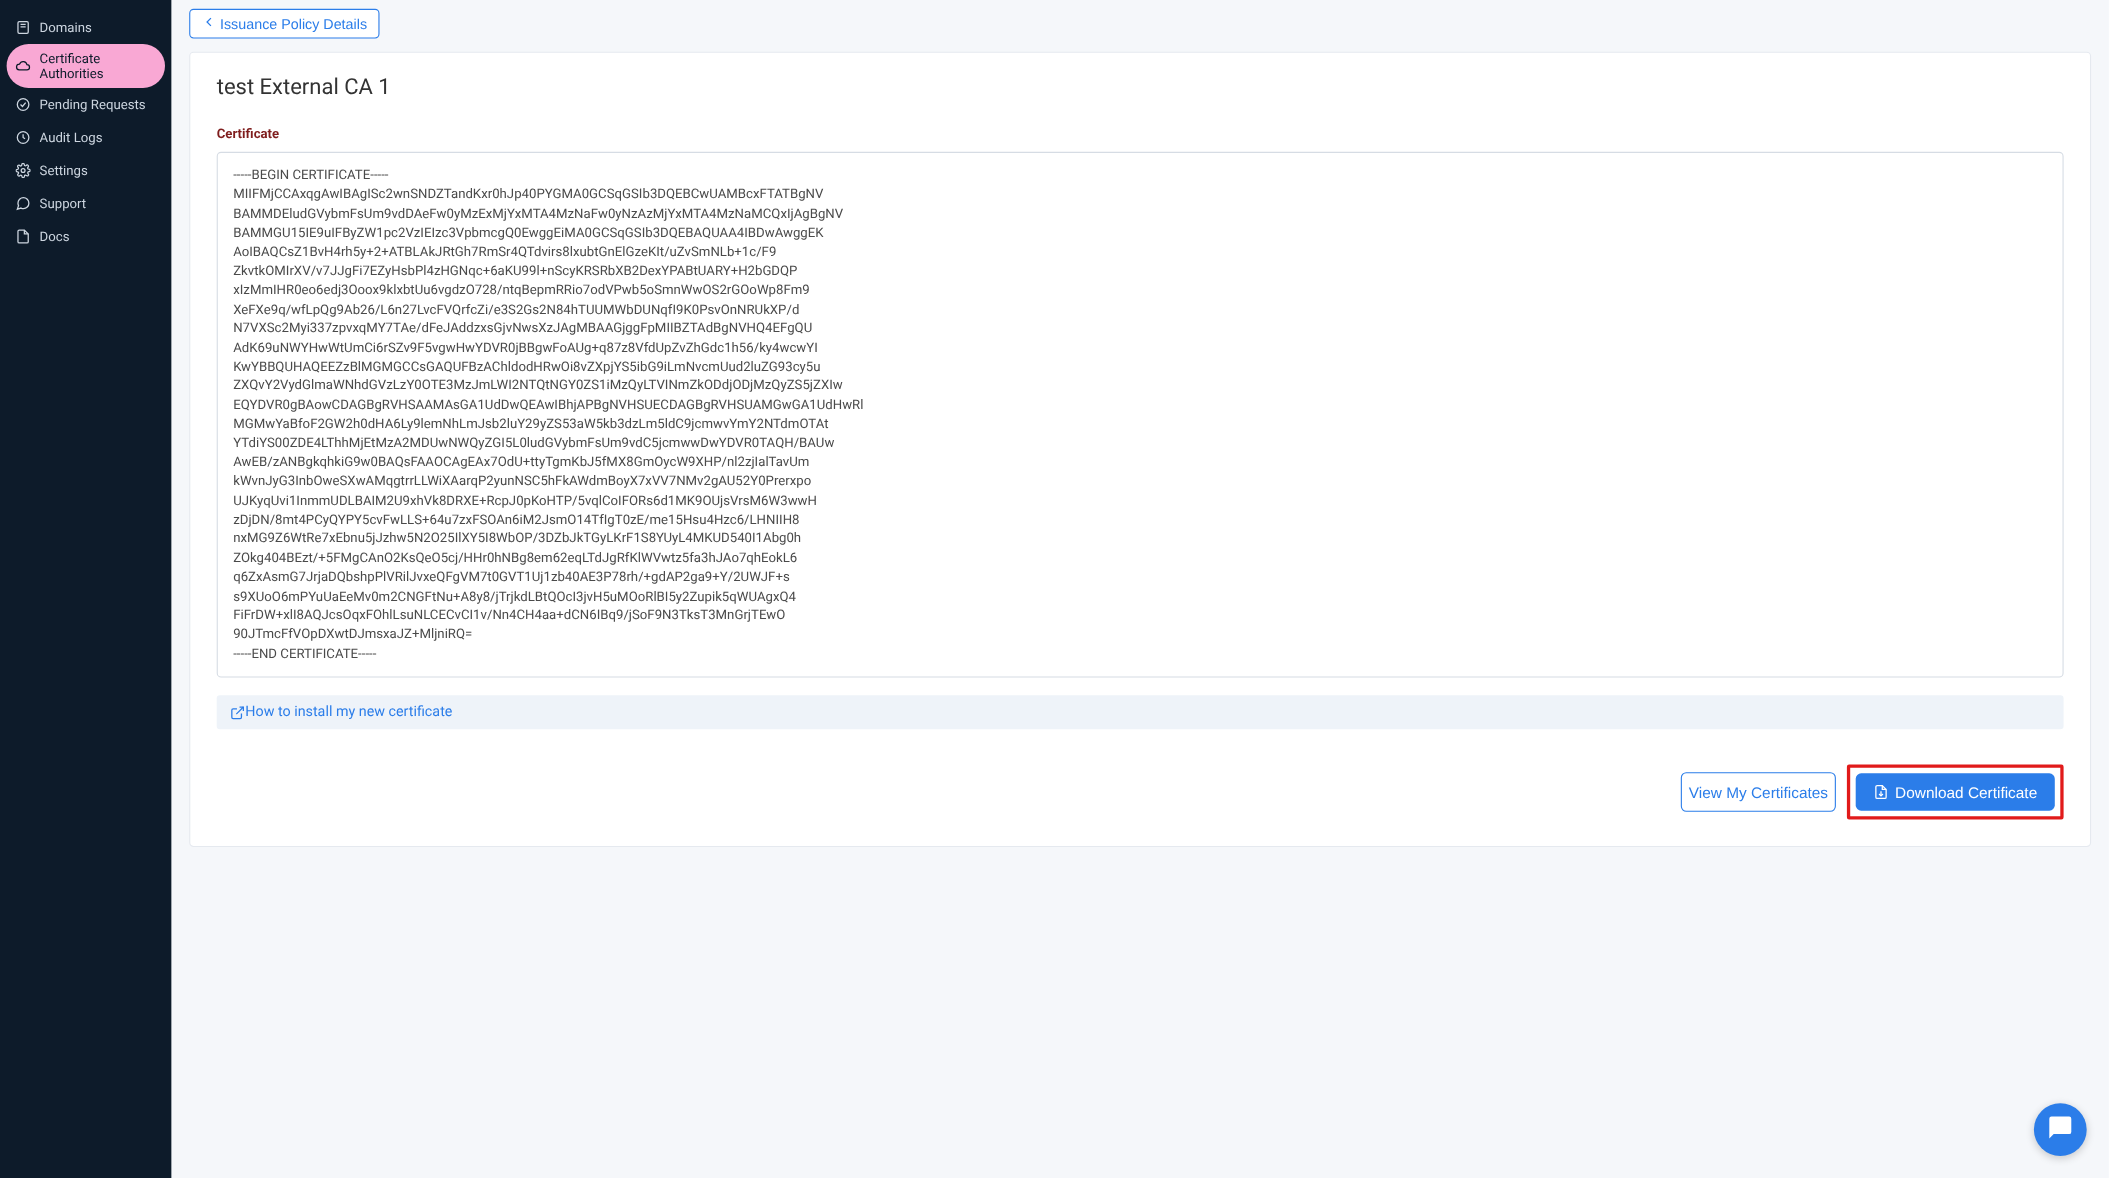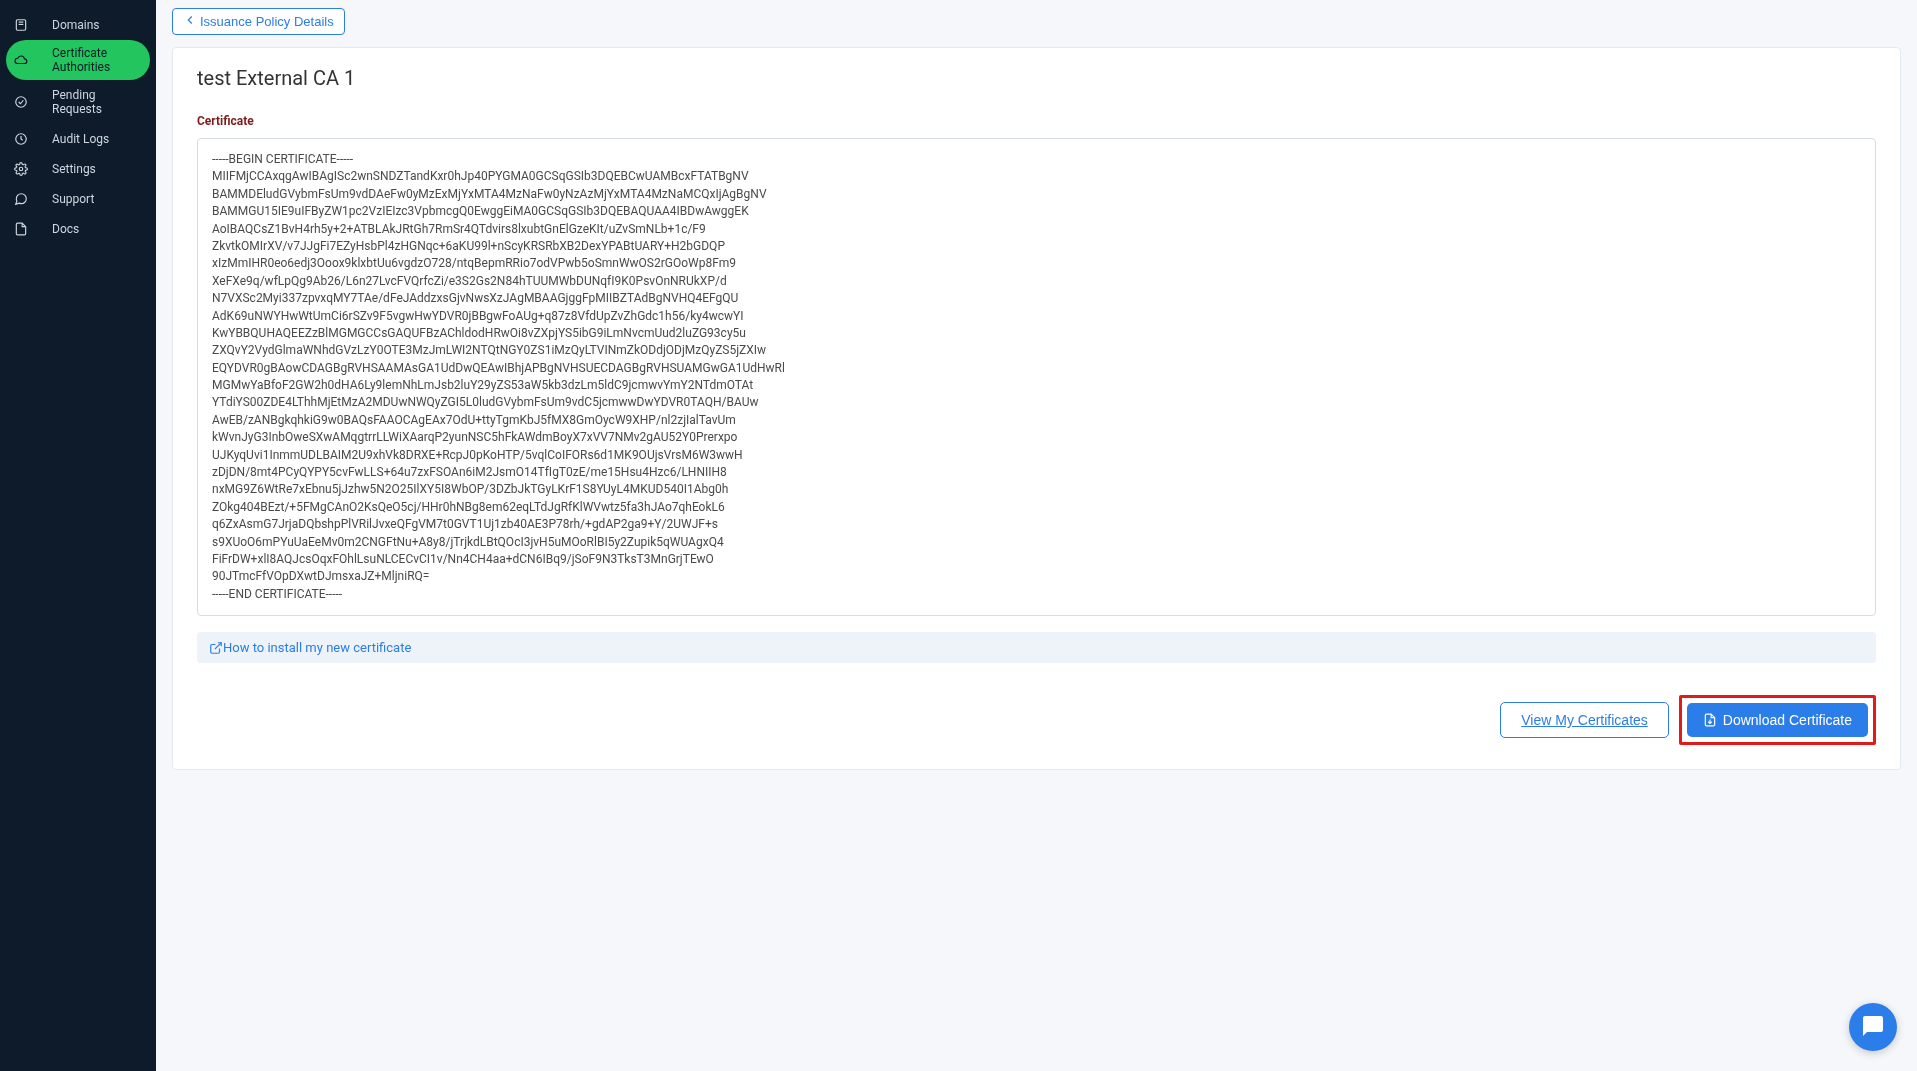--- a/index.html
+++ b/index.html
@@ -23,24 +23,24 @@
     color: #cdd6e0;
     padding: 10px 0;
     flex-shrink: 0;
   }
   .sidebar-item {
     display: flex;
     align-items: center;
     padding: 8px 10px 8px 14px;
     font-size: 12px;
     cursor: pointer;
-    gap: 24px;
+    gap: 8px;
   }
   .sidebar-item.active {
-    background: #22c55e;
+    background: #f9a8d4;
     color: #0d1b2a;
     border-radius: 20px;
     margin: 0 6px;
     padding: 6px 8px;
     justify-content: center;
   }
   .sidebar-item .icon {
     width: 14px;
     height: 14px;
     flex-shrink: 0;
@@ -123,24 +123,23 @@
     justify-content: flex-end;
     gap: 10px;
     margin-top: 32px;
     align-items: center;
   }
   .btn-outline {
     border: 1px solid #2b7de9;
     color: #2b7de9;
     background: #fff;
     border-radius: 5px;
-    padding: 9px 20px;
+    padding: 9px 6px;
     font-size: 14px;
     cursor: pointer;
-    text-decoration: underline;
   }
   .highlight-frame {
     border: 3px solid #e11a1a;
     border-radius: 2px;
     padding: 5px;
     display: inline-flex;
   }
   .btn-primary {
     display: inline-flex;
     align-items: center;

